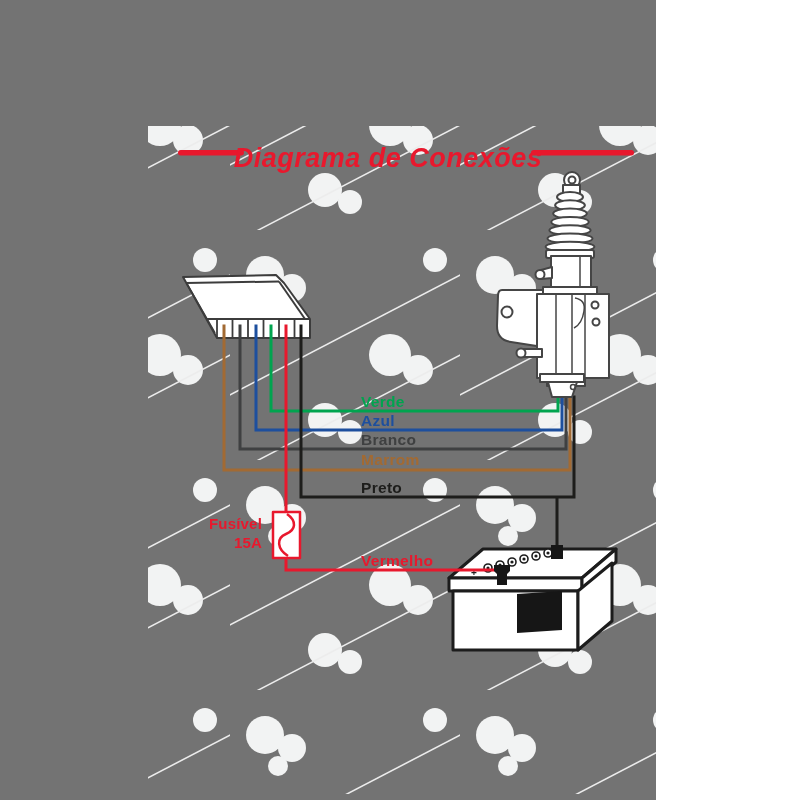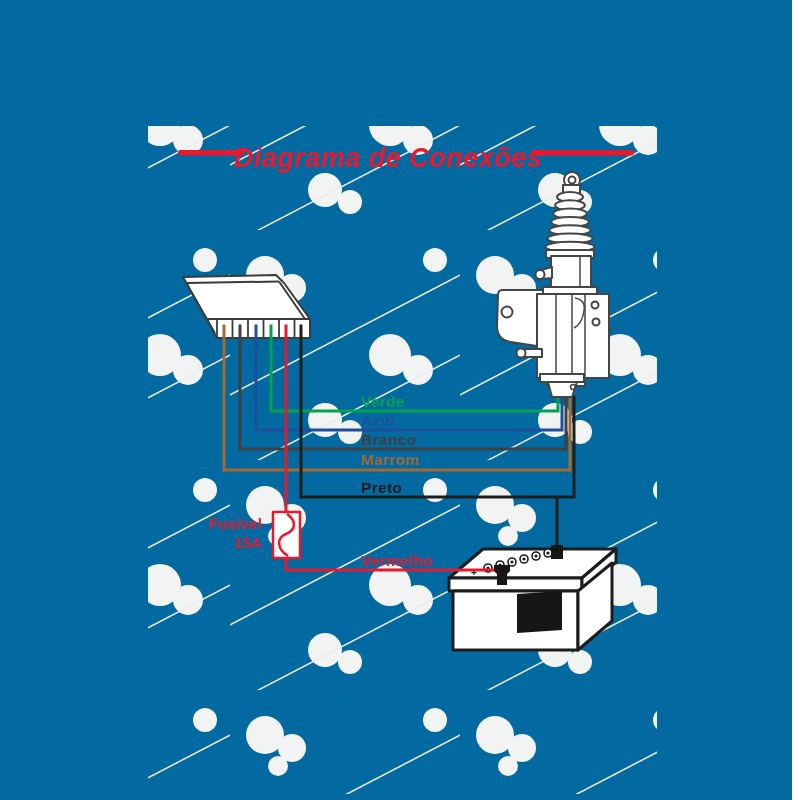--- a/index.html
+++ b/index.html
@@ -1,16 +1,16 @@
 <!DOCTYPE html>
 <html><head>
 <meta charset="utf-8">
 <style>
   html,body{margin:0;padding:0;background:#ffffff;}
-  .canvas{position:relative;width:792px;height:800px;background:#0369a1;overflow:hidden;
+  .canvas{position:relative;width:656px;height:800px;background:#737373;overflow:hidden;
           font-family:"Liberation Sans", sans-serif;}
   svg text{font-family:"Liberation Sans", sans-serif;}
   .wire-label{font-size:15.5px;font-weight:bold;letter-spacing:.3px;}
   .fuse-label{font-size:15px;font-weight:bold;letter-spacing:.2px;}
   .title-text{font-size:27px;font-weight:bold;font-style:italic;letter-spacing:.5px;}
   .plus-label{font-size:10px;font-weight:bold;}
 </style>
 </head>
 <body>
 

